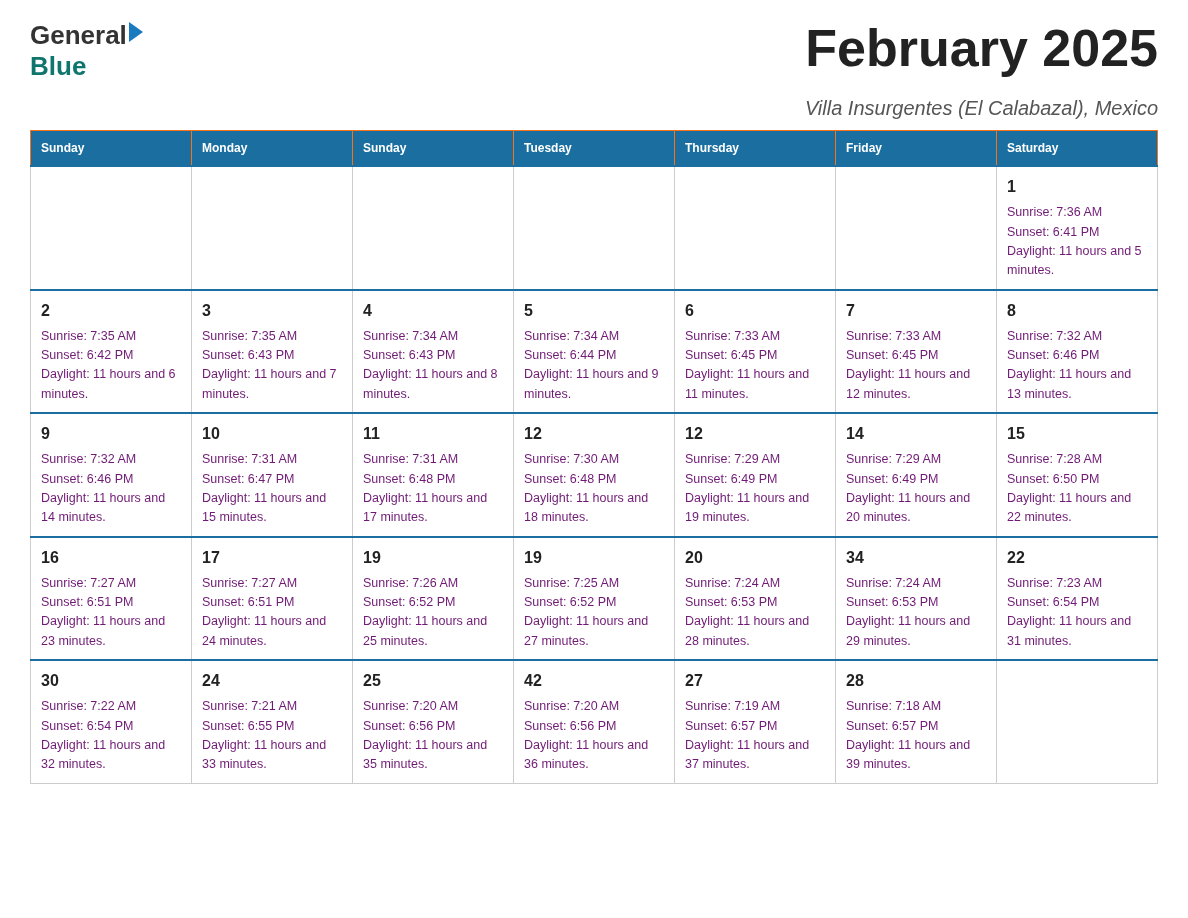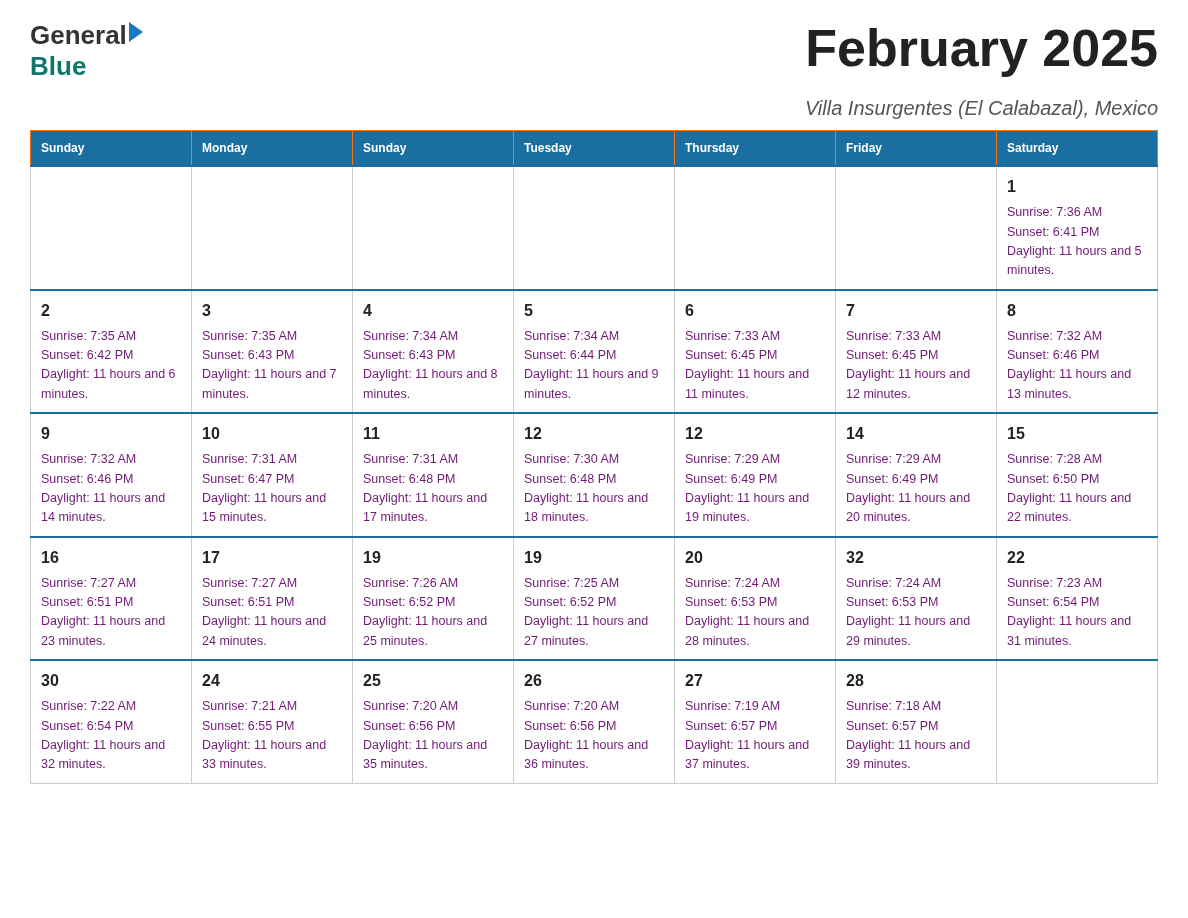--- a/index.html
+++ b/index.html
@@ -223,21 +223,21 @@
         </td>
         <td>
           <span class="day-number">19</span>
           <div class="day-info">Sunrise: 7:25 AM<br>Sunset: 6:52 PM<br>Daylight: 11 hours and 27 minutes.</div>
         </td>
         <td>
           <span class="day-number">20</span>
           <div class="day-info">Sunrise: 7:24 AM<br>Sunset: 6:53 PM<br>Daylight: 11 hours and 28 minutes.</div>
         </td>
         <td>
-          <span class="day-number">32</span>
+          <span class="day-number">34</span>
           <div class="day-info">Sunrise: 7:24 AM<br>Sunset: 6:53 PM<br>Daylight: 11 hours and 29 minutes.</div>
         </td>
         <td>
           <span class="day-number">22</span>
           <div class="day-info">Sunrise: 7:23 AM<br>Sunset: 6:54 PM<br>Daylight: 11 hours and 31 minutes.</div>
         </td>
       </tr>
       <tr>
         <td>
           <span class="day-number">30</span>
@@ -245,21 +245,21 @@
         </td>
         <td>
           <span class="day-number">24</span>
           <div class="day-info">Sunrise: 7:21 AM<br>Sunset: 6:55 PM<br>Daylight: 11 hours and 33 minutes.</div>
         </td>
         <td>
           <span class="day-number">25</span>
           <div class="day-info">Sunrise: 7:20 AM<br>Sunset: 6:56 PM<br>Daylight: 11 hours and 35 minutes.</div>
         </td>
         <td>
-          <span class="day-number">26</span>
+          <span class="day-number">42</span>
           <div class="day-info">Sunrise: 7:20 AM<br>Sunset: 6:56 PM<br>Daylight: 11 hours and 36 minutes.</div>
         </td>
         <td>
           <span class="day-number">27</span>
           <div class="day-info">Sunrise: 7:19 AM<br>Sunset: 6:57 PM<br>Daylight: 11 hours and 37 minutes.</div>
         </td>
         <td>
           <span class="day-number">28</span>
           <div class="day-info">Sunrise: 7:18 AM<br>Sunset: 6:57 PM<br>Daylight: 11 hours and 39 minutes.</div>
         </td>

